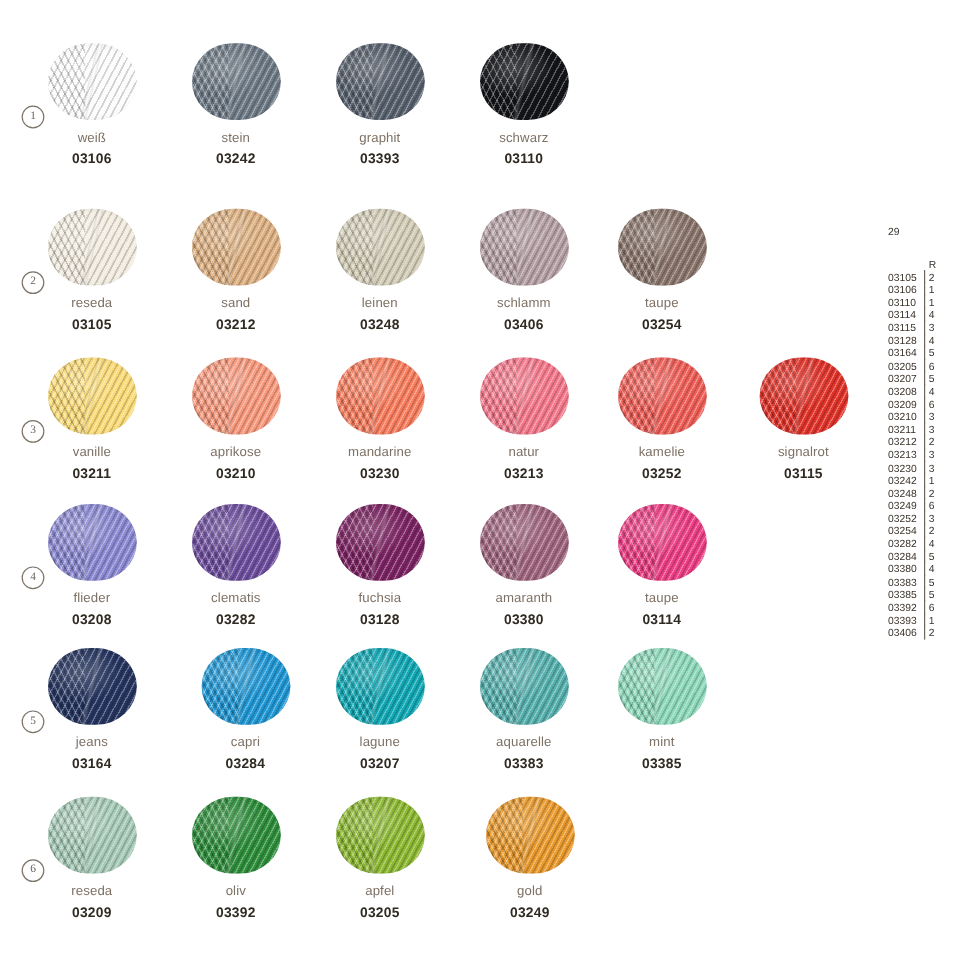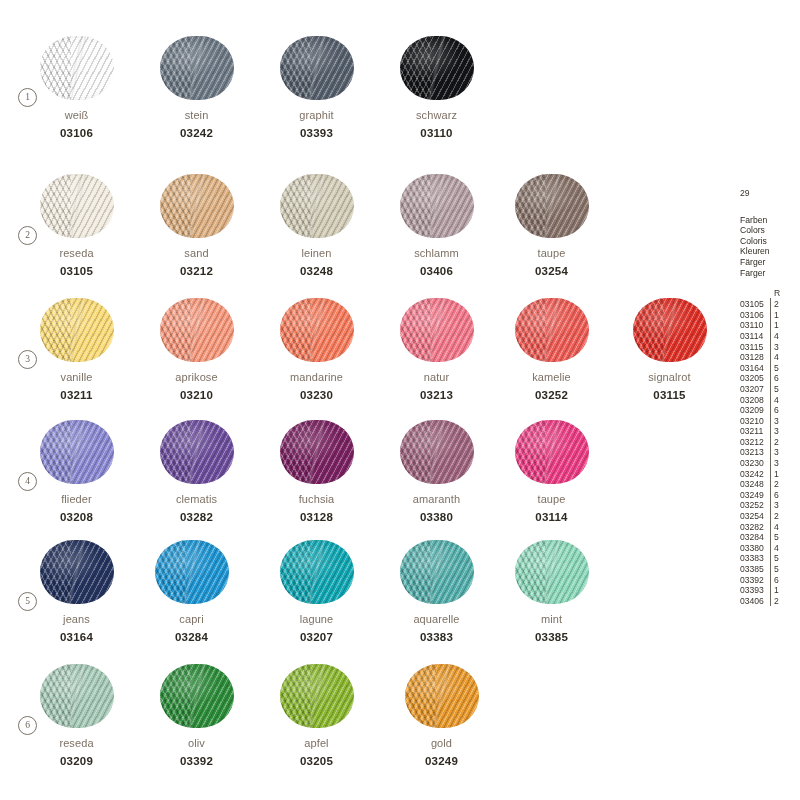--- a/index.html
+++ b/index.html
@@ -331,21 +331,21 @@
       <div class="cell" style="left: 24px;">
         <div class="skein" style="background: rgb(38, 53, 96);">
           <div class="strands"></div>
           <div class="strands2"></div>
           <div class="seam"></div>
           <div class="shade"></div>
         </div>
         <div class="cname">jeans</div>
         <div class="ccode">03164</div>
       </div>
-      <div class="cell" style="left: 139px;">
+      <div class="cell" style="left: 152px;">
         <div class="skein" style="background: rgb(33, 151, 212);">
           <div class="strands"></div>
           <div class="strands2"></div>
           <div class="seam"></div>
           <div class="shade"></div>
         </div>
         <div class="cname">capri</div>
         <div class="ccode">03284</div>
       </div>
       <div class="cell" style="left: 264px;">
@@ -419,28 +419,20 @@
           <div class="shade"></div>
         </div>
         <div class="cname">gold</div>
         <div class="ccode">03249</div>
       </div>
     </div>
   </div>
 
 <div id="legend">
   <div class="count">29</div>
-  <div class="lang">
-      <div>Farben</div>
-      <div>Colors</div>
-      <div>Coloris</div>
-      <div>Kleuren</div>
-      <div>Färger</div>
-      <div>Farger</div>
-    </div>
   <div class="thead">
     <span class="rlab">R</span>
   </div>
   <div id="legend-rows">
       <div class="trow">
         <span class="num">03105</span>
         <span class="bar"></span>
         <span class="r">2</span>
       </div>
       <div class="trow">

